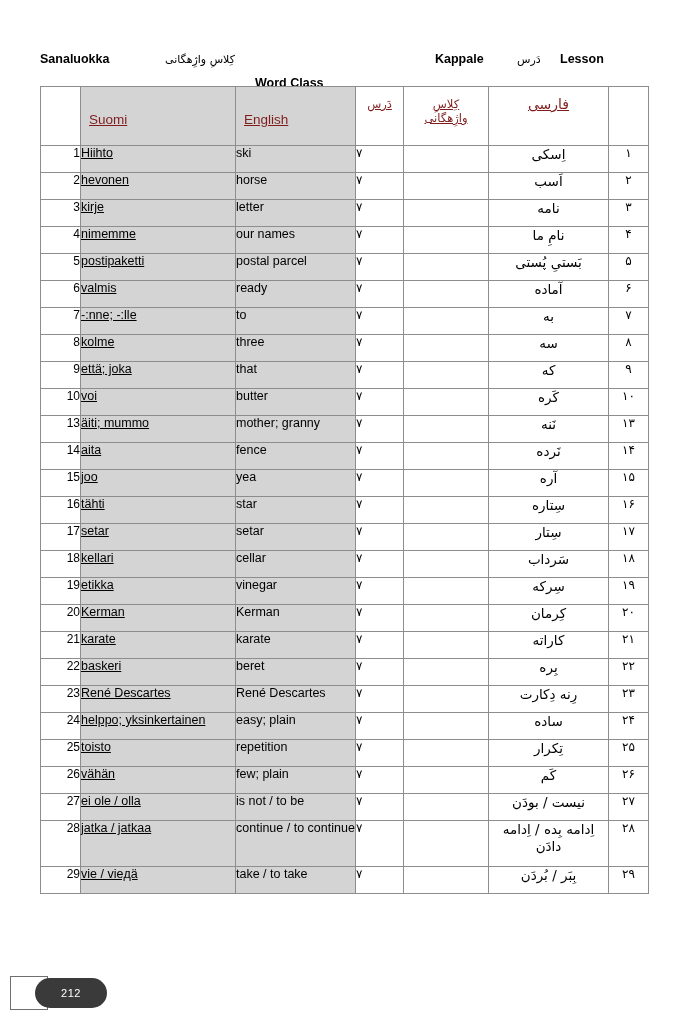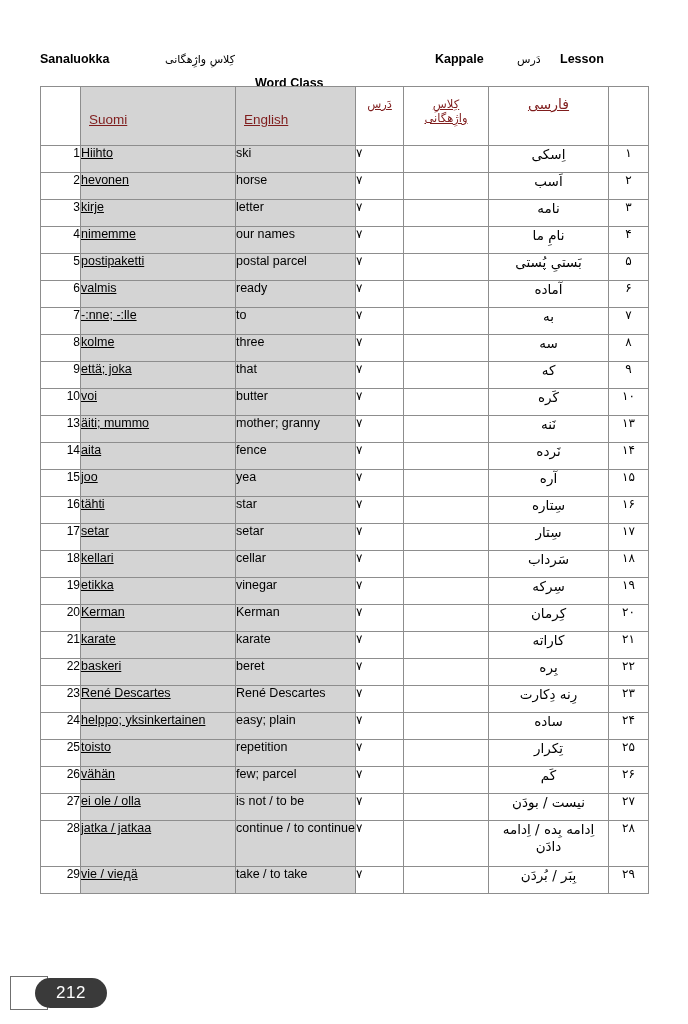--- a/index.html
+++ b/index.html
@@ -171,21 +171,21 @@
   }
   .page-pill {
     position: absolute;
     left: 25px;
     top: 2px;
     width: 72px;
     height: 30px;
     background: #3a3a3a;
     border-radius: 15px;
     color: #ffffff;
-    font-size: 17px;
+    font-size: 11px;
     line-height: 30px;
     text-align: center;
     letter-spacing: 0.5px;
   }
 </style>
 </head>
 <body>
 
 <div class="page">
 
@@ -438,21 +438,21 @@
             <td class="fin">toisto</td>
             <td class="eng">repetition</td>
             <td class="lesson">۷</td>
             <td class="wc"></td>
             <td class="fa">تِکرار</td>
             <td class="ord">۲۵</td>
           </tr>
           <tr>
             <td class="num">26</td>
             <td class="fin">vähän</td>
-            <td class="eng">few; parcel</td>
+            <td class="eng">few; plain</td>
             <td class="lesson">۷</td>
             <td class="wc"></td>
             <td class="fa">کَم</td>
             <td class="ord">۲۶</td>
           </tr>
           <tr>
             <td class="num">27</td>
             <td class="fin">ei ole / olla</td>
             <td class="eng">is not / to be</td>
             <td class="lesson">۷</td>

